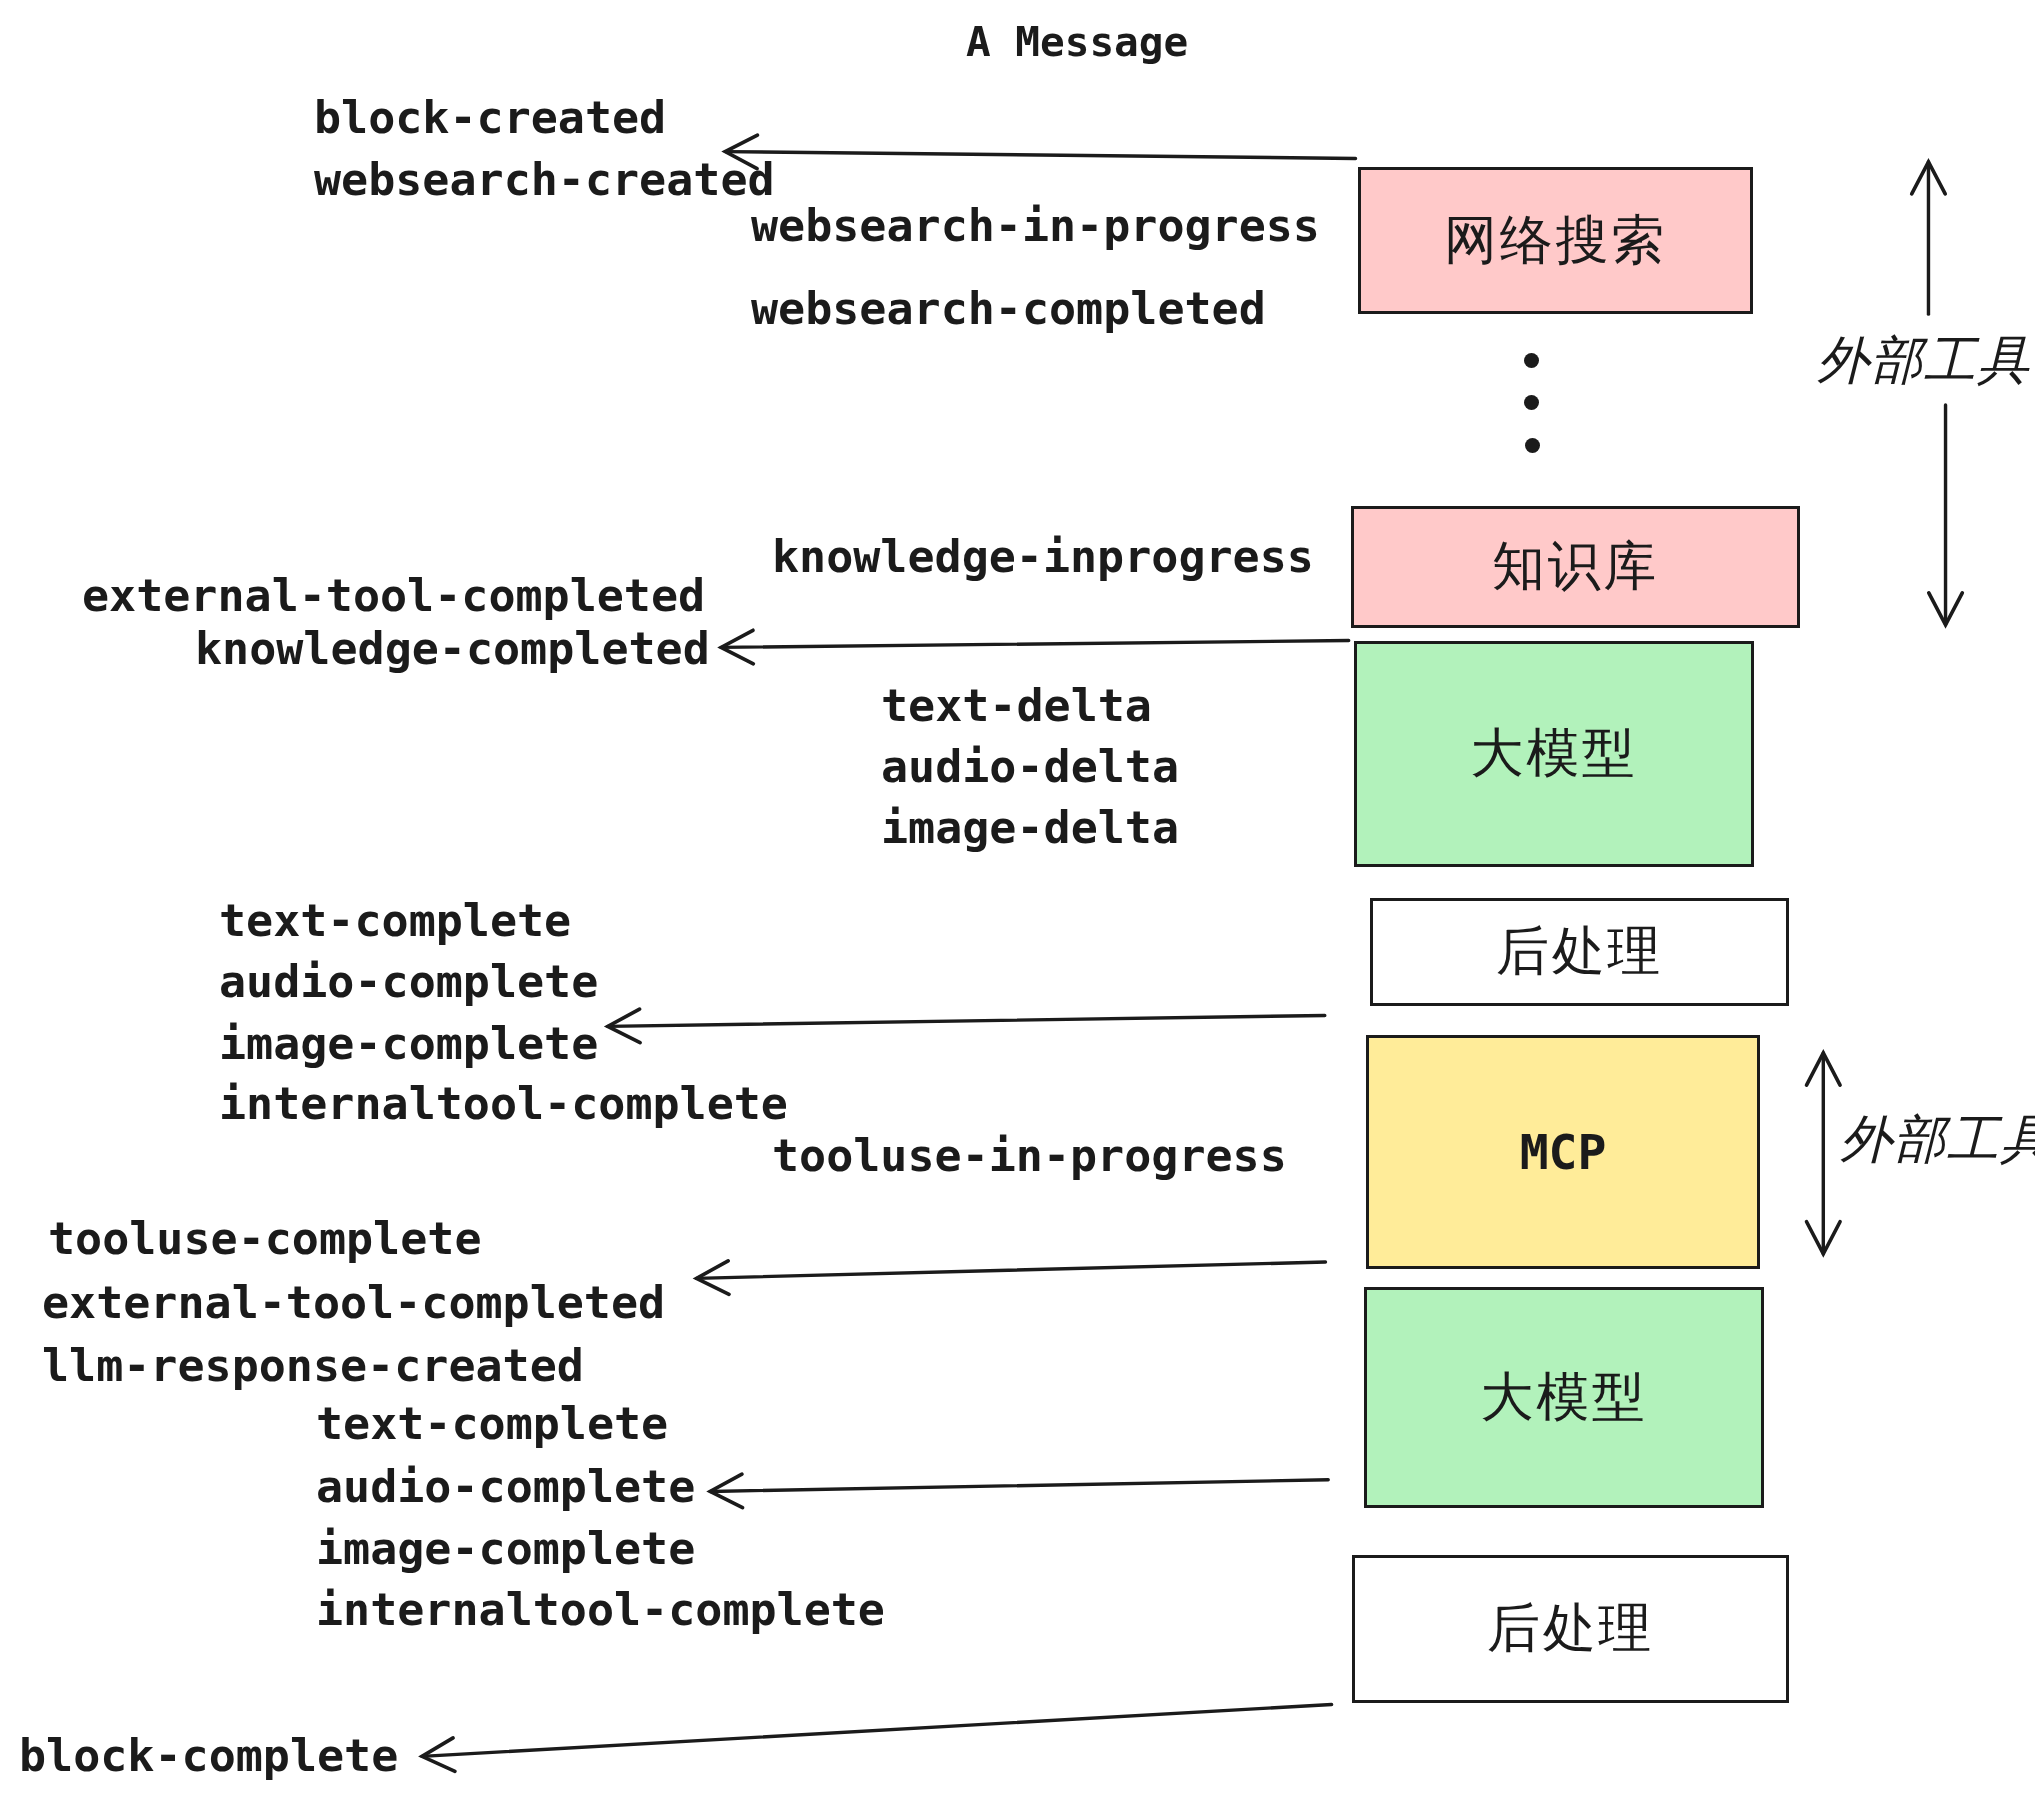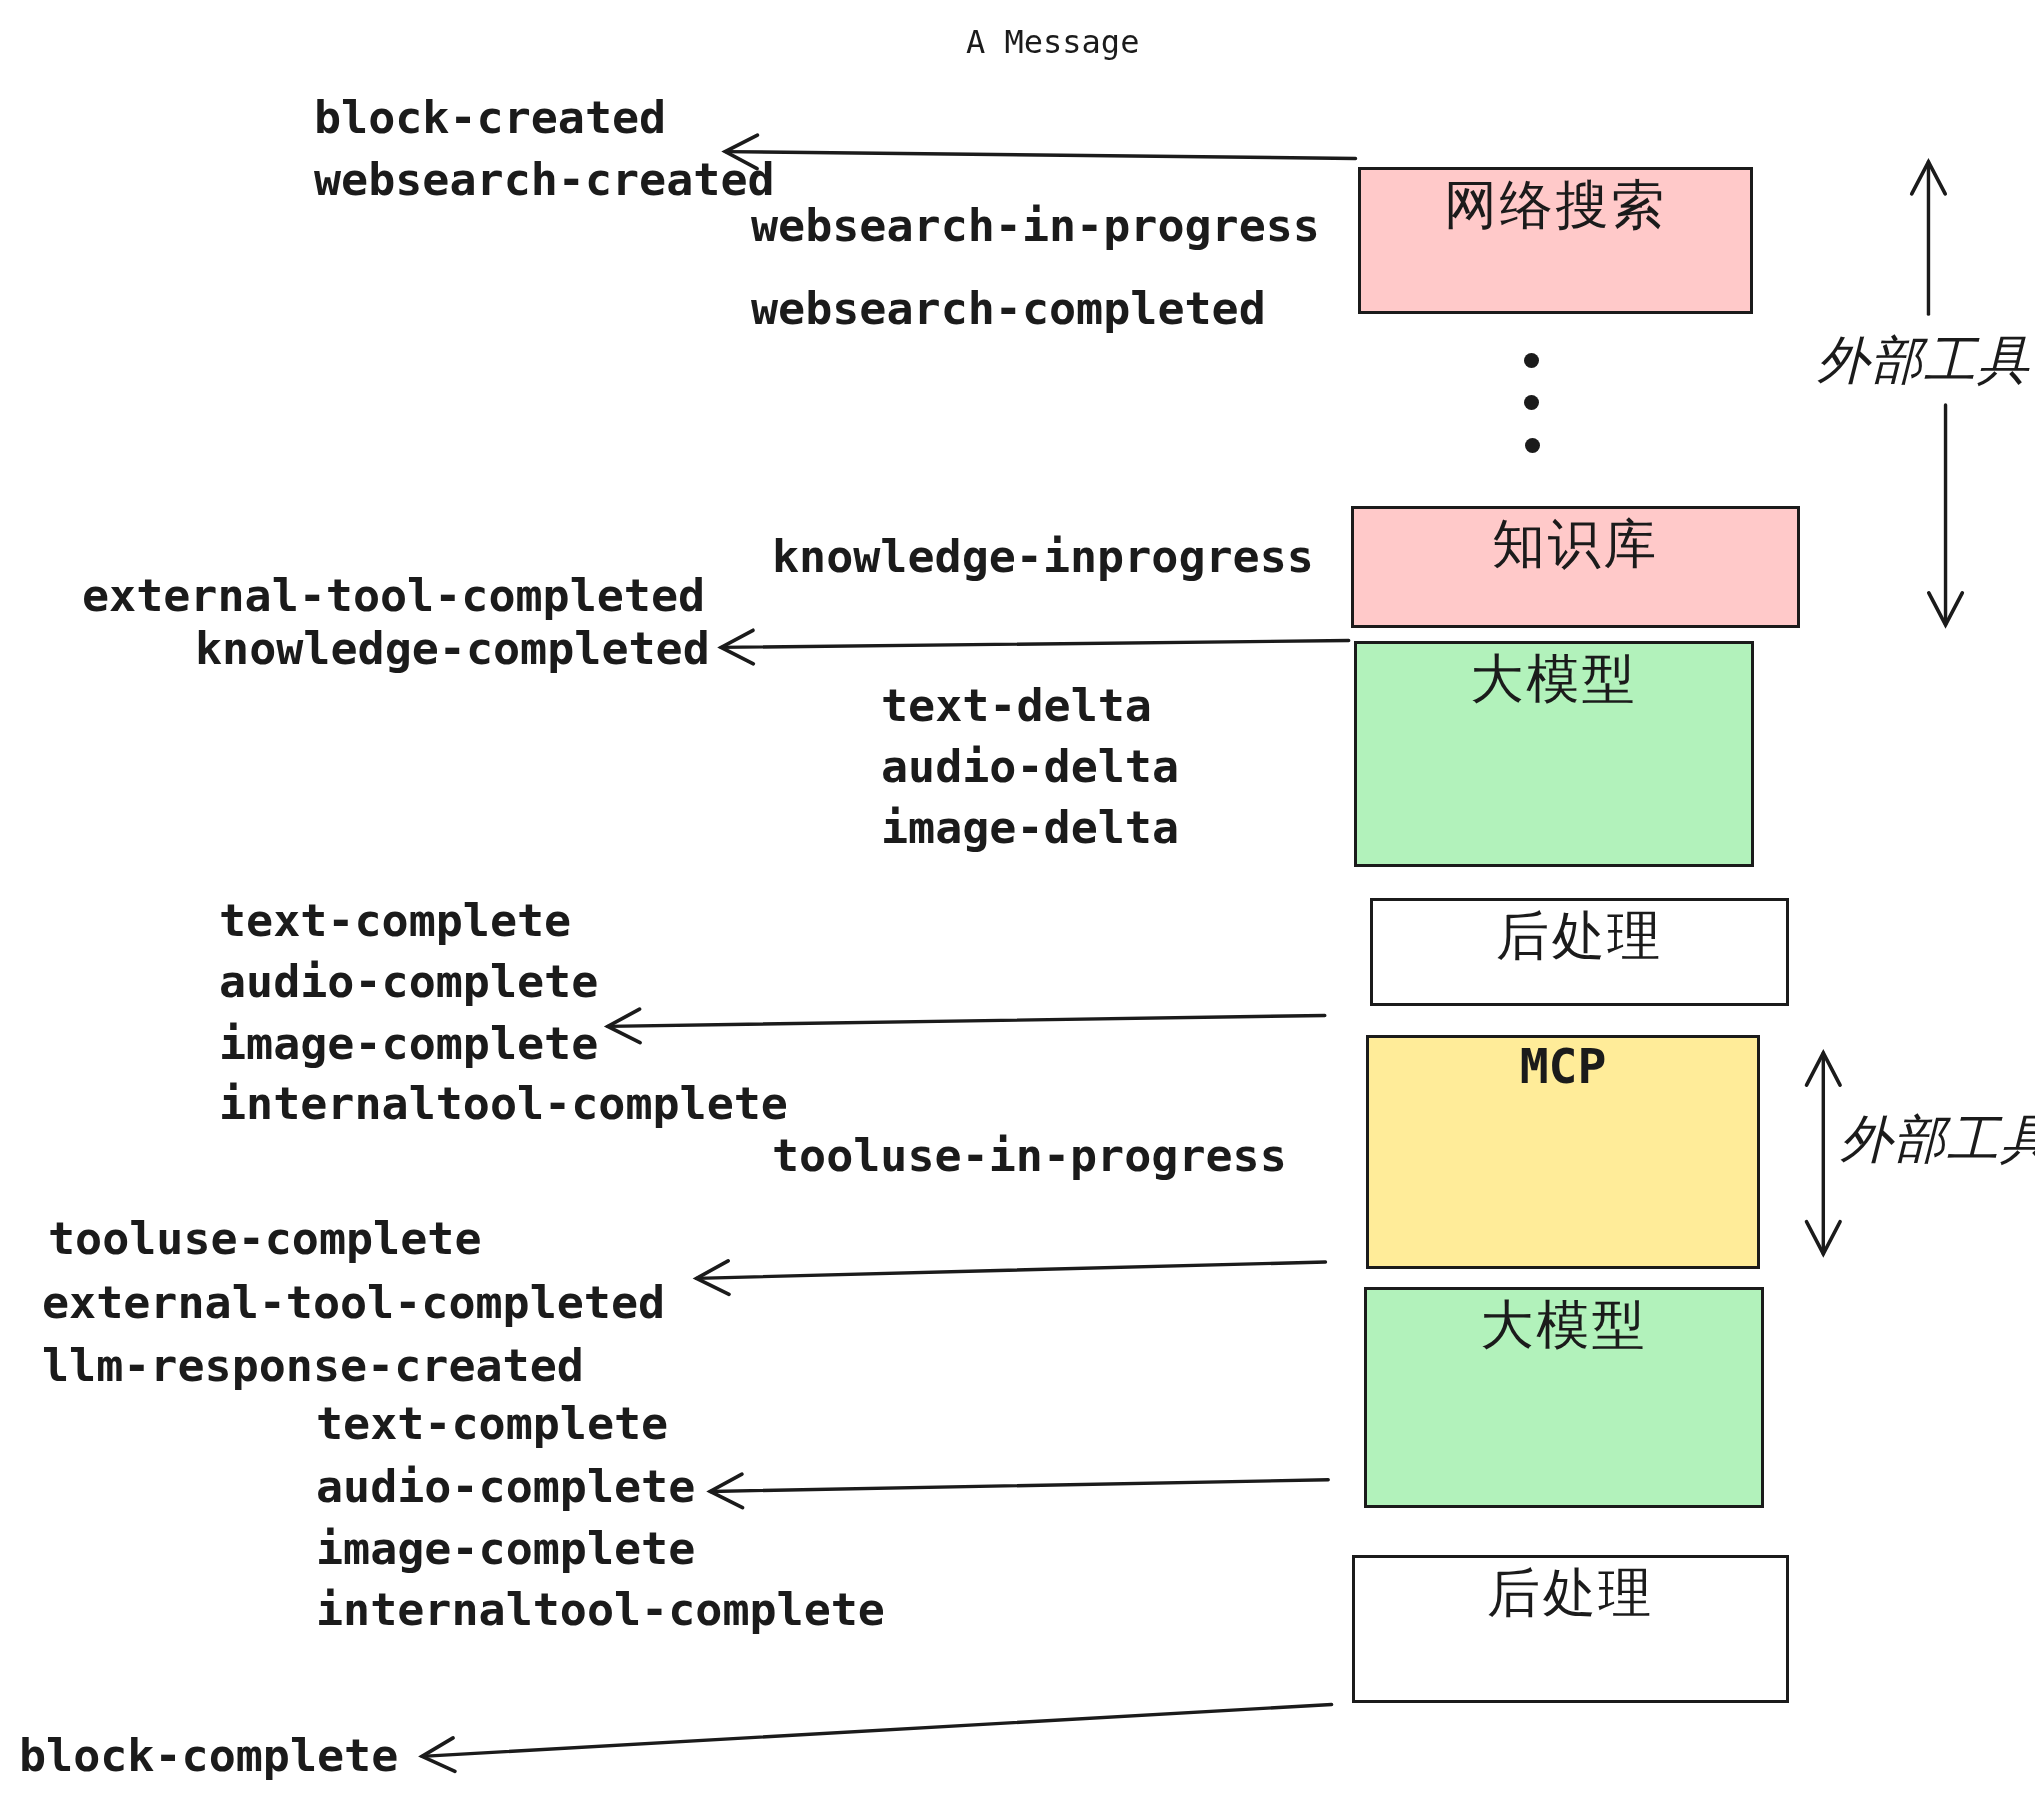--- a/index.html
+++ b/index.html
@@ -6,26 +6,26 @@
   .canvas{
     position:relative;width:2035px;height:1796px;background:#ffffff;overflow:hidden;
     font-family:"DejaVu Sans Mono","Liberation Mono",monospace;color:#1b1b1b;
   }
   .arrow-layer{position:absolute;left:0;top:0;width:2035px;height:1796px;}
   .evt{
     position:absolute;white-space:nowrap;font-size:45px;font-weight:bold;
     line-height:61px;letter-spacing:0px;color:#1b1b1b;
   }
   .title{
-    position:absolute;white-space:nowrap;font-size:32px;font-weight:normal;
+    position:absolute;white-space:nowrap;font-size:41px;font-weight:bold;
     line-height:61px;color:#1b1b1b;
   }
   .box{
     position:absolute;box-sizing:border-box;border:3.4px solid #1b1b1b;
-    display:flex;justify-content:center;
+    display:flex;align-items:center;justify-content:center;
   }
   .box .zh{
     font-family:"DejaVu Sans","Liberation Sans",sans-serif;
     font-size:53px;font-weight:500;color:#1b1b1b;letter-spacing:2.7px;
   }
   .box .mono{
     font-family:"DejaVu Sans Mono","Liberation Mono",monospace;
     font-size:48px;font-weight:bold;color:#1b1b1b;
   }
   .bg-pink{background:#ffc9c9;}

